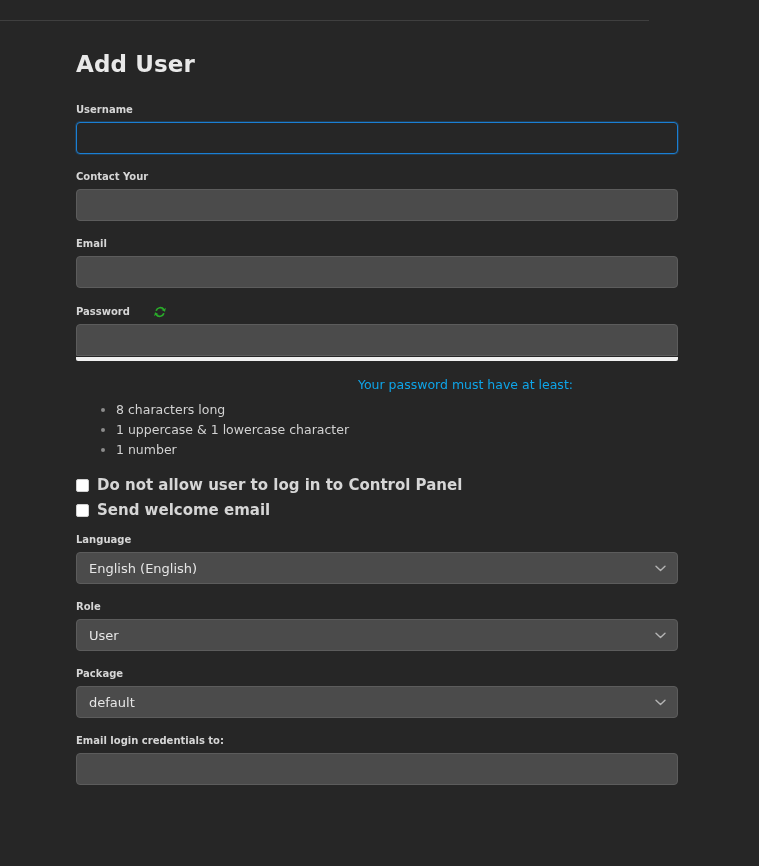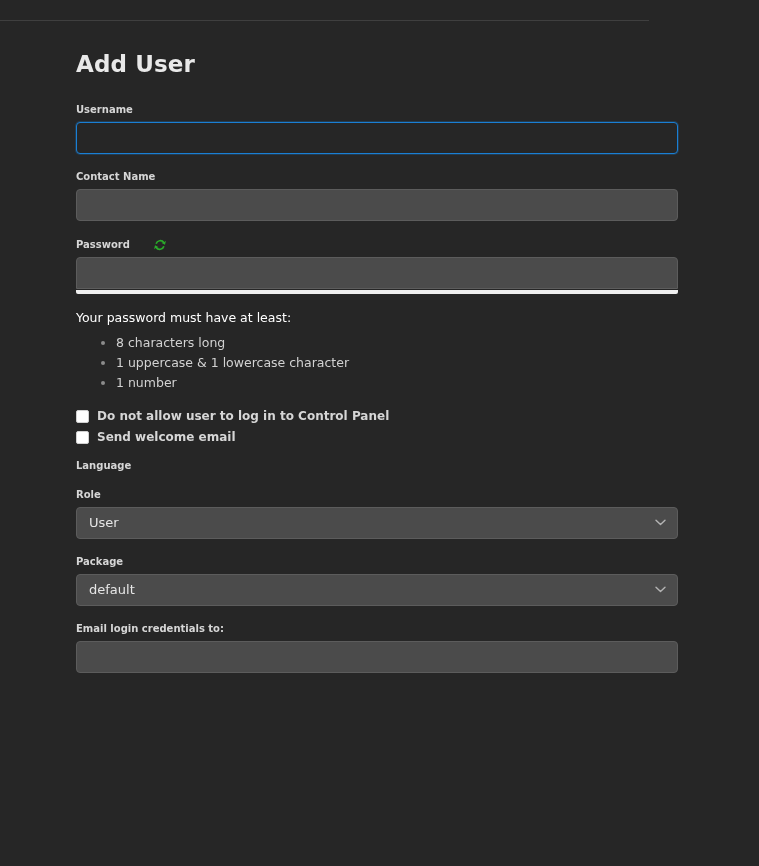--- a/index.html
+++ b/index.html
@@ -103,22 +103,23 @@
   }
   .strength-meter {
     width: 602px;
     height: 4px;
     background: #f0f0f0;
     border-radius: 0 0 2px 2px;
     margin-top: 1px;
   }
   .hint-text {
     font-size: 12.5px;
-    color: #ffffff;
+    color: #0ea5e9;
     margin: 16px 0 8px 0;
+    text-align: right;
   }
   .hint-list {
     margin: 0 0 14px 0;
     padding-left: 40px;
     list-style: disc;
   }
   .hint-list li {
     font-size: 12.5px;
     color: #d2d2d2;
     line-height: 20px;
@@ -140,21 +141,21 @@
     width: 13px;
     height: 13px;
     background: #ffffff;
     border: 1px solid #d0d0d0;
     border-radius: 2px;
     box-sizing: border-box;
     flex: 0 0 auto;
     cursor: pointer;
   }
   .cb-label {
-    font-size: 12px;
+    font-size: 15px;
     font-weight: bold;
     color: #d6d6d6;
     cursor: pointer;
     line-height: 1.2;
   }
   .select-wrap {
     position: relative;
     width: 602px;
     height: 32px;
   }
@@ -195,24 +196,28 @@
     <div class="form-wrap">
 
       <h1 class="page-title">Add User</h1>
 
       <div class="field-group">
         <label class="field-label">Username</label>
         <input class="text-input focused" type="text" value="" style="">
       </div>
 
       <div class="field-group">
-        <label class="field-label">Contact Name</label>
+        <label class="field-label">Contact Your</label>
         <input class="text-input" type="text" value="" style="">
       </div>
 
+      <div class="field-group">
+        <label class="field-label">Email</label>
+        <input class="text-input" type="text" value="" style="">
+      </div>
 
       <div class="field-group">
         <div class="label-row">
           <label class="field-label">Password</label>
           <span class="refresh-icon">
             <svg width="14" height="14" viewBox="0 0 16 16" aria-hidden="true">
               <path d="M13.2 4.6A6 6 0 0 0 2.6 6.3l1.9.5A4 4 0 0 1 11.3 5.3L9.4 5.3l4.3 2.4 1.1-4.6z" fill="#2aab2a"></path>
               <path d="M2.8 11.4A6 6 0 0 0 13.4 9.7l-1.9-.5A4 4 0 0 1 4.7 10.7l1.9 0-4.3-2.4-1.1 4.6z" fill="#2aab2a"></path>
             </svg>
           </span>
@@ -238,20 +243,30 @@
           <span class="cb-label">Do not allow user to log in to Control Panel</span>
         </div>
         <div class="checkbox-row">
           <span class="cb-box"></span>
           <span class="cb-label">Send welcome email</span>
         </div>
       </div>
 
       <div class="field-group">
         <label class="field-label">Language</label>
+        <div class="select-wrap">
+          <div class="select-box">
+            <span>English (English)</span>
+          </div>
+          <span class="chevron">
+            <svg width="11" height="7" viewBox="0 0 11 7" aria-hidden="true">
+              <path d="M1 1.3 L5.5 5.6 L10 1.3" fill="none" stroke="#b4b4b4" stroke-width="1.4" stroke-linecap="round" stroke-linejoin="round"></path>
+            </svg>
+          </span>
+        </div>
       </div>
 
       <div class="field-group">
         <label class="field-label">Role</label>
         <div class="select-wrap">
           <div class="select-box">
             <span>User</span>
           </div>
           <span class="chevron">
             <svg width="11" height="7" viewBox="0 0 11 7" aria-hidden="true">

